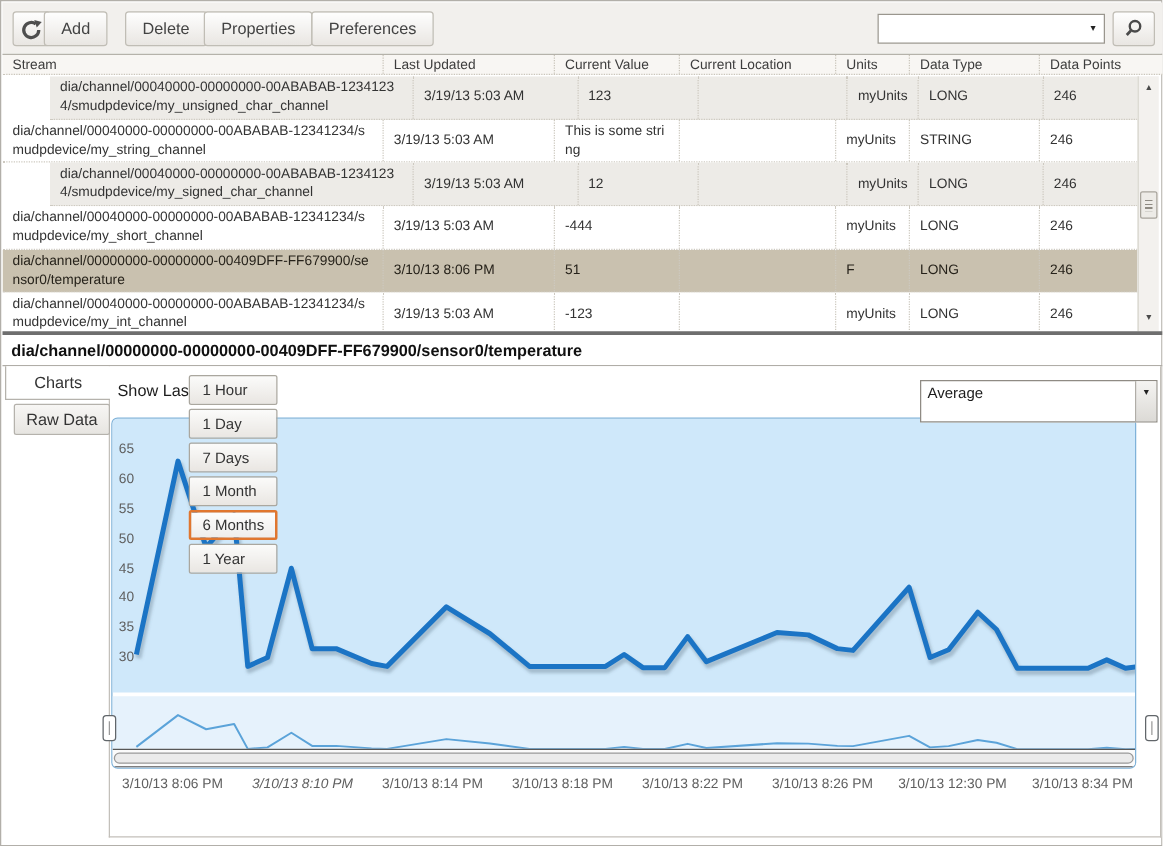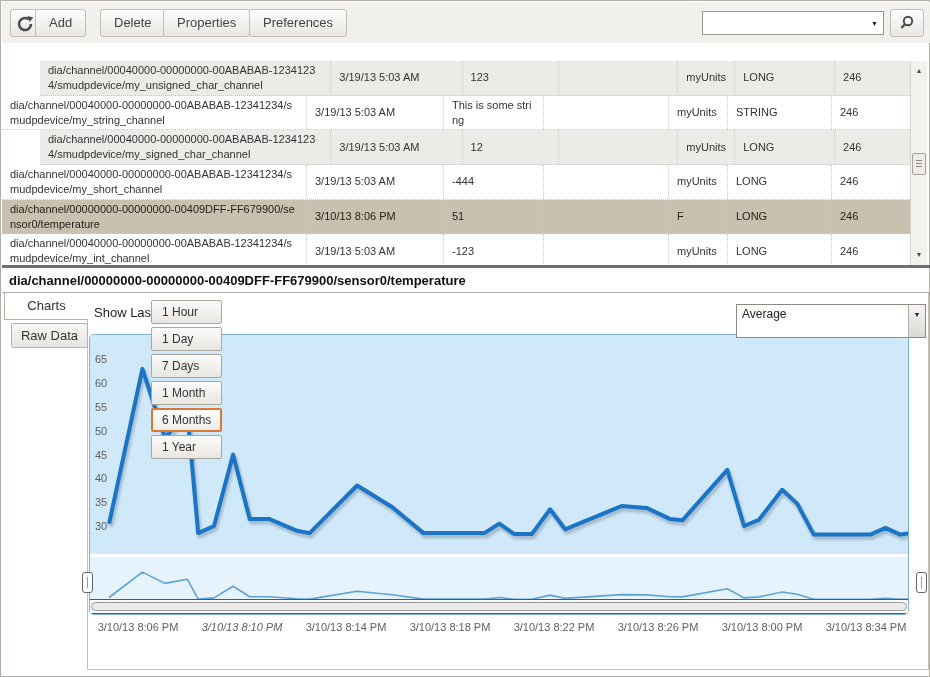--- a/index.html
+++ b/index.html
@@ -114,20 +114,29 @@
     <div class="search-btn">
       <span>
         <svg width="16" height="16" viewBox="0 0 16 16">
           <circle cx="9" cy="6" r="4.2" fill="none" stroke="#4a4a4a" stroke-width="1.9"></circle>
           <line x1="5.8" y1="9.4" x2="2.4" y2="13" stroke="#4a4a4a" stroke-width="2.2"></line>
         </svg>
       </span>
     </div>
   </div>
 
+  <div class="thead">
+      <div class="th c0">Stream</div>
+      <div class="th c1">Last Updated</div>
+      <div class="th c2">Current Value</div>
+      <div class="th c3">Current Location</div>
+      <div class="th c4">Units</div>
+      <div class="th c5">Data Type</div>
+      <div class="th c6">Data Points</div>
+    </div>
 
   <div class="tbody">
       <div class="tr alt">
         <div class="td c0">dia/channel/00040000-00000000-00ABABAB-12341234/smudpdevice/my_unsigned_char_channel</div>
         <div class="td c1">3/19/13 5:03 AM</div>
         <div class="td c2">123</div>
         <div class="td c3"></div>
         <div class="td c4">myUnits</div>
         <div class="td c5">LONG</div>
         <div class="td c6">246</div>
@@ -240,17 +249,17 @@
     <div class="nav-handle left"></div>
     <div class="nav-handle right"></div>
   </div>
   <div class="x-ticks">
       <div class="x-tick" style="left: 49px;">3/10/13 8:06 PM</div>
       <div class="x-tick" style="left: 153px; font-style: italic;">3/10/13 8:10 PM</div>
       <div class="x-tick" style="left: 257px;">3/10/13 8:14 PM</div>
       <div class="x-tick" style="left: 361px;">3/10/13 8:18 PM</div>
       <div class="x-tick" style="left: 465px;">3/10/13 8:22 PM</div>
       <div class="x-tick" style="left: 569px;">3/10/13 8:26 PM</div>
-      <div class="x-tick" style="left: 673px;">3/10/13 8:00 PM</div>
+      <div class="x-tick" style="left: 673px;">3/10/13 12:30 PM</div>
       <div class="x-tick" style="left: 777px;">3/10/13 8:34 PM</div>
     </div>
 
 </div>
 
 </body></html>

